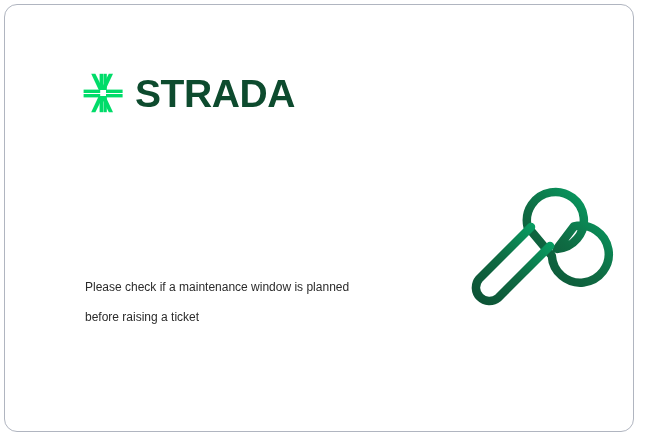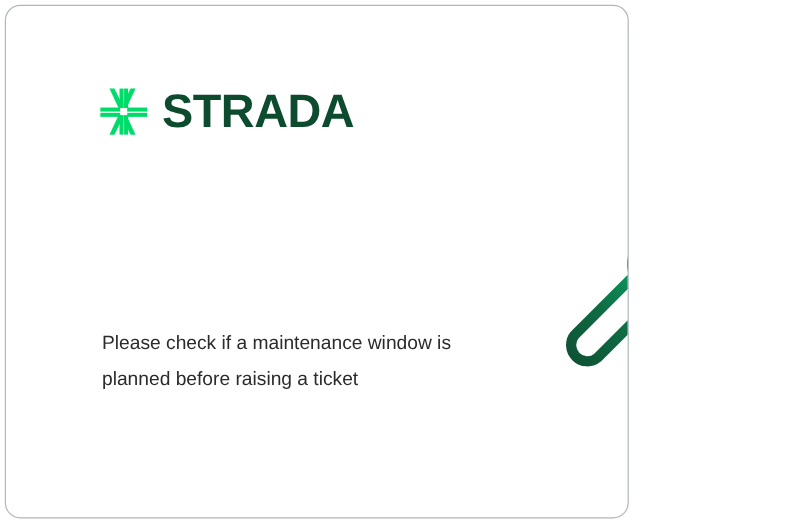--- a/index.html
+++ b/index.html
@@ -21,21 +21,21 @@
     height: 436px;
     box-sizing: border-box;
     background: #ffffff;
   }
 
   
   .card {
     position: absolute;
     left: 4px;
     top: 4px;
-    width: 520px;
+    width: 630px;
     height: 428px;
     box-sizing: border-box;
     background: #ffffff;
     border: 1px solid #b0b5c0;
     border-radius: 13px;
     overflow: hidden;
   }
 
   
   .brand {
@@ -76,21 +76,21 @@
     letter-spacing: -0.3px;
     color: #262626;
   }
 
   .body-copy {
     position: absolute;
     left: 80px;
     top: 267px;
     width: 300px;
     margin: 0;
-    font-size: 16px;
+    font-size: 12px;
     line-height: 30px;
     font-weight: normal;
     color: #2b2b2b;
   }
 
   
   .illustration {
     position: absolute;
     left: 452px;
     top: 152px;

